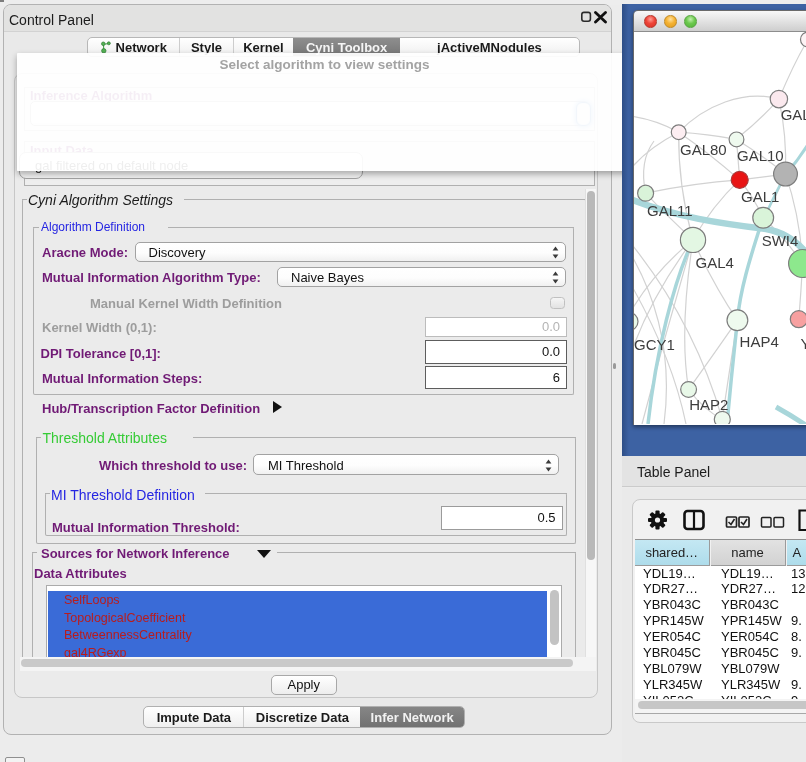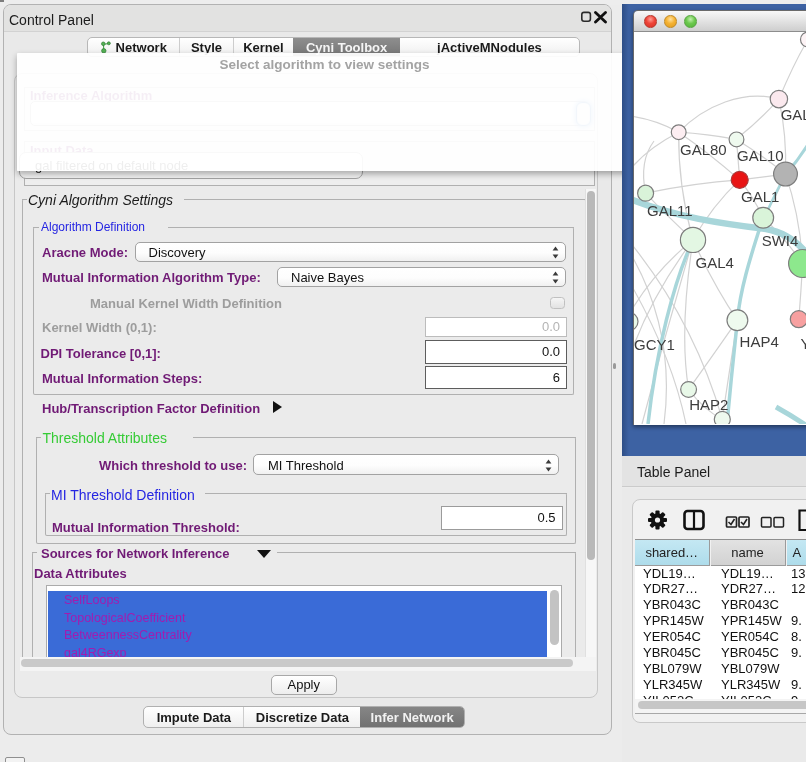--- a/index.html
+++ b/index.html
@@ -130,21 +130,21 @@
 <div class="grp" style="left:32px;top:551.5px;width:544px;height:118px;border-bottom:none;"></div>
 <div class="gtop" style="left:32px;top:551.5px;width:5px;"></div>
 <div class="gtop" style="left:277px;top:551.5px;width:299px;"></div>
 <div class="lbl" style="left:39px;top:545.5px;background:#ebebeb;padding:0 2px;font-size:13px;">Sources for Network Inference</div>
 <div class="abs" style="left:257px;top:549.5px;width:0;height:0;border-top:8px solid #111;border-left:7.5px solid transparent;border-right:7.5px solid transparent;"></div>
 
 <div class="lbl" style="left:34px;top:566px;">Data Attributes</div>
 
 <div class="abs" style="left:46px;top:584.5px;width:515.5px;height:73.5px;background:#fff;border:1px solid #ababab;border-bottom:none;overflow:hidden;">
   <div style="position:absolute;left:1px;top:5px;width:498.5px;height:70px;background:#3a6bd7;"></div>
-  <div style="position:absolute;left:17px;top:6.5px;font-size:12.5px;color:#a21caf;line-height:17.5px;">SelfLoops<br>TopologicalCoefficient<br>BetweennessCentrality<br>gal4RGexp</div>
+  <div style="position:absolute;left:17px;top:6.5px;font-size:12.5px;color:#b91c1c;line-height:17.5px;">SelfLoops<br>TopologicalCoefficient<br>BetweennessCentrality<br>gal4RGexp</div>
   <div style="position:absolute;left:503px;top:4px;width:8.5px;height:55px;background:#c3c3c3;border-radius:4.5px;"></div>
 </div>
 
 <div class="abs" style="left:20px;top:657px;width:576px;height:13.5px;background:#f4f4f4;"></div>
 <div class="abs" style="left:21px;top:658.5px;width:551.5px;height:8.5px;background:#c9c9c9;border-radius:4.5px;"></div>
 
 <div class="abs" style="left:584.5px;top:189px;width:11.5px;height:468px;background:#f7f7f7;border-left:1px solid #e0e0e0;"></div>
 <div class="abs" style="left:586.5px;top:191px;width:8px;height:369px;background:#b9b9b9;border-radius:4px;"></div>
 
 <div class="abs" style="left:271px;top:675px;width:65.5px;height:19.5px;background:linear-gradient(#ffffff,#ededed);border:1px solid #a8a8a8;border-radius:5px;text-align:center;font-size:13px;line-height:18px;color:#111;">Apply</div>

